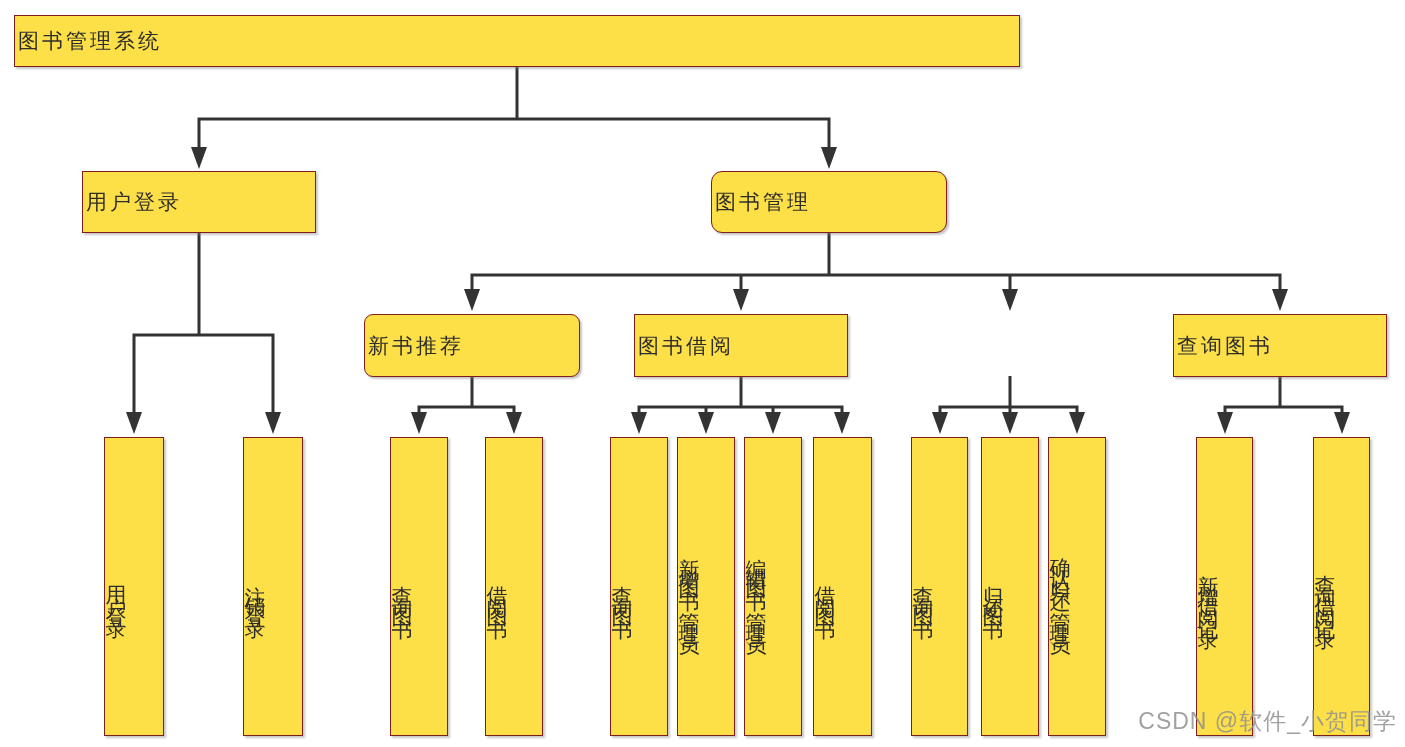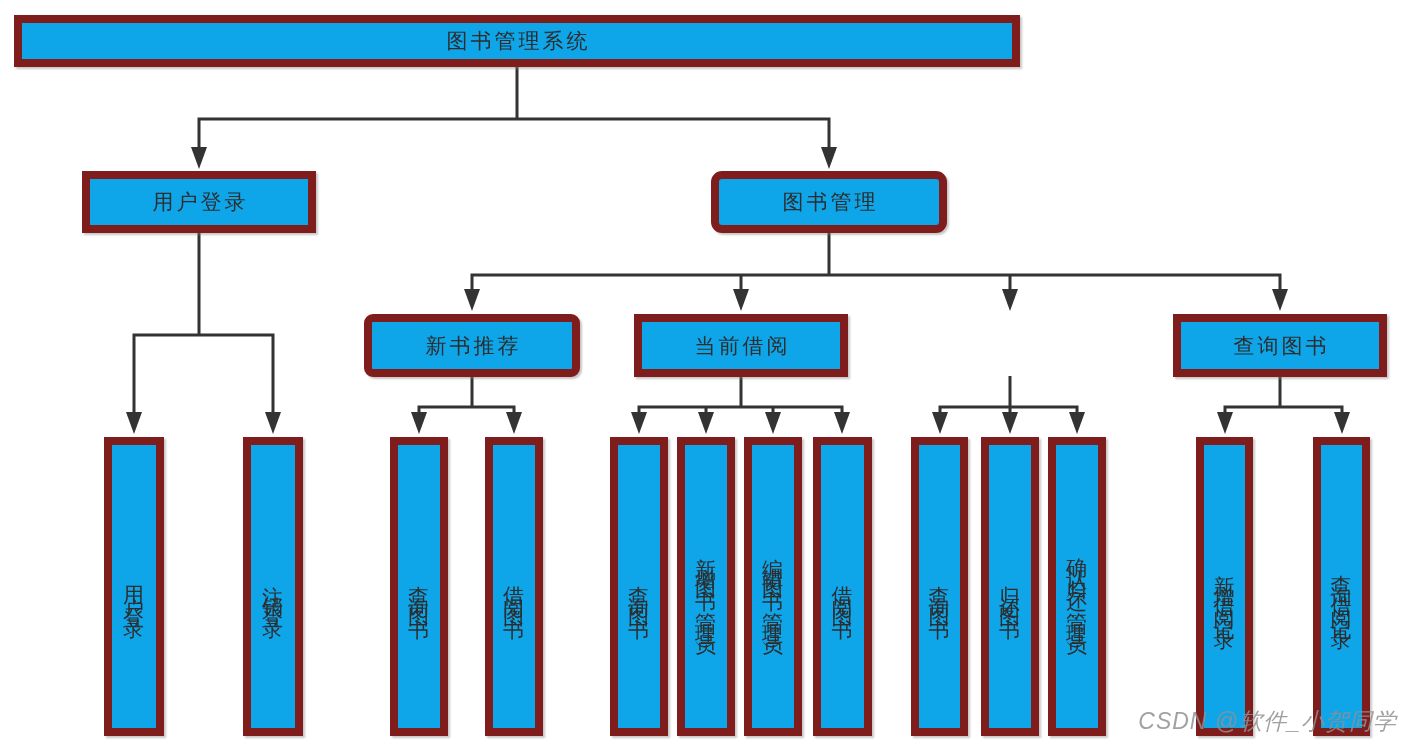--- a/index.html
+++ b/index.html
@@ -17,26 +17,26 @@
   }
   .connectors {
     position: absolute;
     left: 0;
     top: 0;
     z-index: 1;
   }
   .box {
     position: absolute;
     box-sizing: border-box;
-    border: 8px solid #7f1d1d;
-    background: #0ea5e9;
+    border: 1px solid #7f1d1d;
+    background: #fde047;
     color: #2d2d2d;
     display: flex;
     align-items: center;
-    justify-content: center;
+    justify-content: flex-start;
     box-shadow: 2px 2px 2px rgba(130,130,130,0.45);
     z-index: 2;
   }
   .htext {
     font-size: 21px;
     letter-spacing: 3px;
     white-space: nowrap;
     text-indent: 3px;
   }
   .vtext {
@@ -51,21 +51,20 @@
   }
   .watermark {
     position: absolute;
     right: 8px;
     bottom: 10px;
     font-size: 23px;
     color: rgba(145,145,145,0.85);
     letter-spacing: 1px;
     z-index: 3;
     white-space: nowrap;
-    font-style: italic;
   }
 </style>
 </head>
 <body>
 
 <div class="stage">
 
   <svg class="connectors" width="1405" height="747" viewBox="0 0 1405 747">
     <g stroke="#333333" stroke-width="3" fill="none">
       <path d="M517 66 V119 M199 155 V119 H829 V155"></path>
@@ -107,21 +106,21 @@
     <span class="htext">用户登录</span>
   </div>
   <div class="box" style="left:711px; top:171px; width:236px; height:62px;border-radius:11px;">
     <span class="htext">图书管理</span>
   </div>
 
   <div class="box" style="left:364px; top:314px; width:216px; height:63px;border-radius:9px;">
     <span class="htext">新书推荐</span>
   </div>
   <div class="box" style="left:634px; top:314px; width:214px; height:63px;">
-    <span class="htext">当前借阅</span>
+    <span class="htext">图书借阅</span>
   </div>
   <div class="box" style="left:1173px; top:314px; width:214px; height:63px;">
     <span class="htext">查询图书</span>
   </div>
 
   <div class="box" style="left:104px; top:437px; width:60px; height:299px;">
     <span class="vtext">用户登录</span>
   </div>
   <div class="box" style="left:243px; top:437px; width:60px; height:299px;">
     <span class="vtext">注销登录</span>

